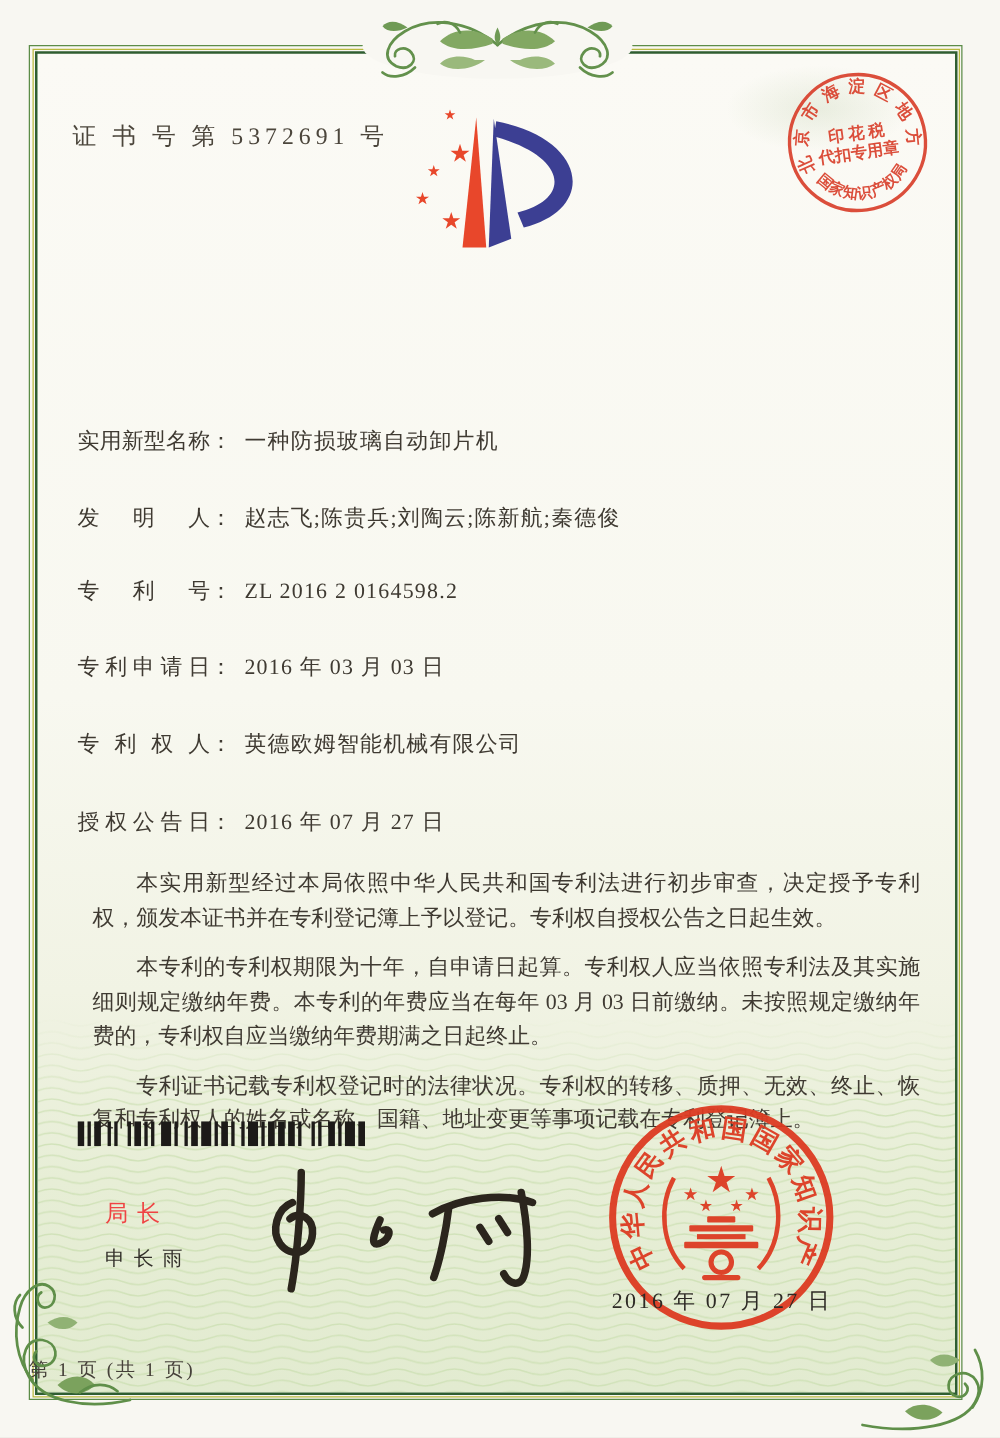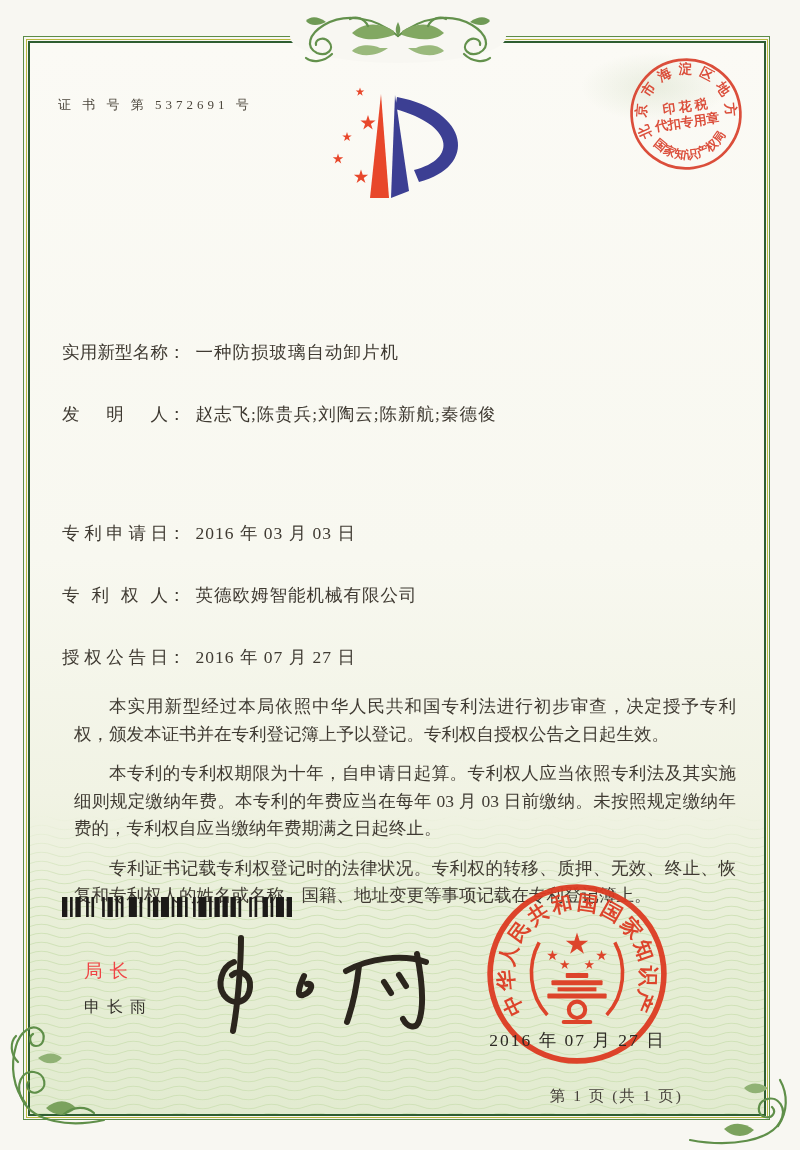--- a/index.html
+++ b/index.html
@@ -13,21 +13,21 @@
   
   .border-outer{position:absolute; left:23px; top:36px; width:745px; height:1082px;
     border:1.6px solid #5c8c48;}
   .border-mid{position:absolute; inset:1.5px; border:1.6px solid #b9b93e;}
   .border-inner{position:absolute; inset:1px; border:2.4px solid #2f5e31; overflow:hidden;
     background:linear-gradient(180deg,#fbfaf5 0%,#f8f8f0 48%,#f1f3e4 70%,#e7eed6 84%,#e2ebd0 100%);}
   .waves{position:absolute; left:0; right:0; bottom:0; height:300px; opacity:.85;
     -webkit-mask-image:linear-gradient(180deg,transparent 0,#000 26%);
     mask-image:linear-gradient(180deg,transparent 0,#000 26%);}
   
-  .cert-no{position:absolute; left:58px; top:96px; font-size:13px; letter-spacing:4px; color:#4c463c;}
+  .cert-no{position:absolute; left:58px; top:96px; font-size:19px; letter-spacing:4px; color:#4c463c;}
   .logo{position:absolute; left:318px; top:80px; width:170px; height:135px;}
   .tax-stamp{position:absolute; left:628px; top:56px; width:116px; height:116px; transform:rotate(-8deg); opacity:.92;}
   .show-through{position:absolute; left:580px; top:52px; width:150px; height:70px;
     background:radial-gradient(ellipse at center, rgba(140,170,110,.16), transparent 70%);}
   .title{position:absolute; left:0; top:220px; width:100%; text-align:center;
     font-size:44px; font-weight:bold; letter-spacing:13px; color:#2c2824;}
   
   .field-row{position:absolute; left:62px; font-size:17.5px; white-space:nowrap; color:#3f3a32;}
   .field-label{display:inline-block; width:106px; text-align:justify; text-align-last:justify; letter-spacing:0;}
   .field-colon{display:inline-block; margin-right:10px;}
@@ -39,21 +39,21 @@
   
   .barcode{position:absolute; left:62px; top:897px; width:230px; height:20px;}
   .sign-role{position:absolute; left:84px; top:958px; font-size:18.5px; letter-spacing:7px; color:#ef4444;
     font-family:"Liberation Sans","DejaVu Sans",sans-serif;}
   .sign-name{position:absolute; left:84px; top:997px; font-size:16px; letter-spacing:7px; color:#33302a;
     font-family:"Liberation Sans","DejaVu Sans",sans-serif;}
   .signature{position:absolute; left:188px; top:932px; width:255px; height:105px;}
   .office-seal{position:absolute; left:486px; top:883px; width:182px; height:182px; opacity:.95;}
   .seal-date{position:absolute; left:480px; top:1028px; width:195px; text-align:center;
     font-size:17.5px; letter-spacing:2px; color:#2d2a25; z-index:6;}
-  .footer-page{position:absolute; left:23px; top:1086px; width:745px; text-align:right;
+  .footer-page{position:absolute; left:23px; top:1086px; width:745px; text-align:left;
     padding-right:85px; box-sizing:border-box; font-size:15.5px; letter-spacing:2px; color:#46413a;}
   
   .flourish-top{position:absolute; left:268px; top:4px; width:260px; height:62px; z-index:3;}
   .corner-bl{position:absolute; left:4px; top:1008px; width:112px; height:122px; z-index:3;}
   .corner-br{position:absolute; left:686px; top:1066px; width:112px; height:84px; z-index:3; transform:scaleX(-1);}
 </style>
 </head>
 <body>
 
 <div class="page">
@@ -141,20 +141,23 @@
     <text x="56" y="53" text-anchor="middle" font-size="12.5" font-weight="bold" fill="#d9402c">印 花 税</text>
     <text x="56" y="68" text-anchor="middle" font-size="12.5" font-weight="bold" fill="#d9402c">代扣专用章</text>
   </svg>
 
 
   <div class="field-row" style="top:340px">
     <span class="field-label">实用新型名称</span><span class="field-colon">：</span><span class="field-value">一种防损玻璃自动卸片机</span>
   </div>
   <div class="field-row" style="top:402px">
     <span class="field-label">发明人</span><span class="field-colon">：</span><span class="field-value">赵志飞;陈贵兵;刘陶云;陈新航;秦德俊</span>
+  </div>
+  <div class="field-row" style="top:460px">
+    <span class="field-label">专利号</span><span class="field-colon">：</span><span class="field-value">ZL 2016 2 0164598.2</span>
   </div>
   <div class="field-row" style="top:521px">
     <span class="field-label">专利申请日</span><span class="field-colon">：</span><span class="field-value">2016 年 03 月 03 日</span>
   </div>
   <div class="field-row" style="top:583px">
     <span class="field-label">专利权人</span><span class="field-colon">：</span><span class="field-value">英德欧姆智能机械有限公司</span>
   </div>
   <div class="field-row" style="top:645px">
     <span class="field-label">授权公告日</span><span class="field-colon">：</span><span class="field-value">2016 年 07 月 27 日</span>
   </div>

